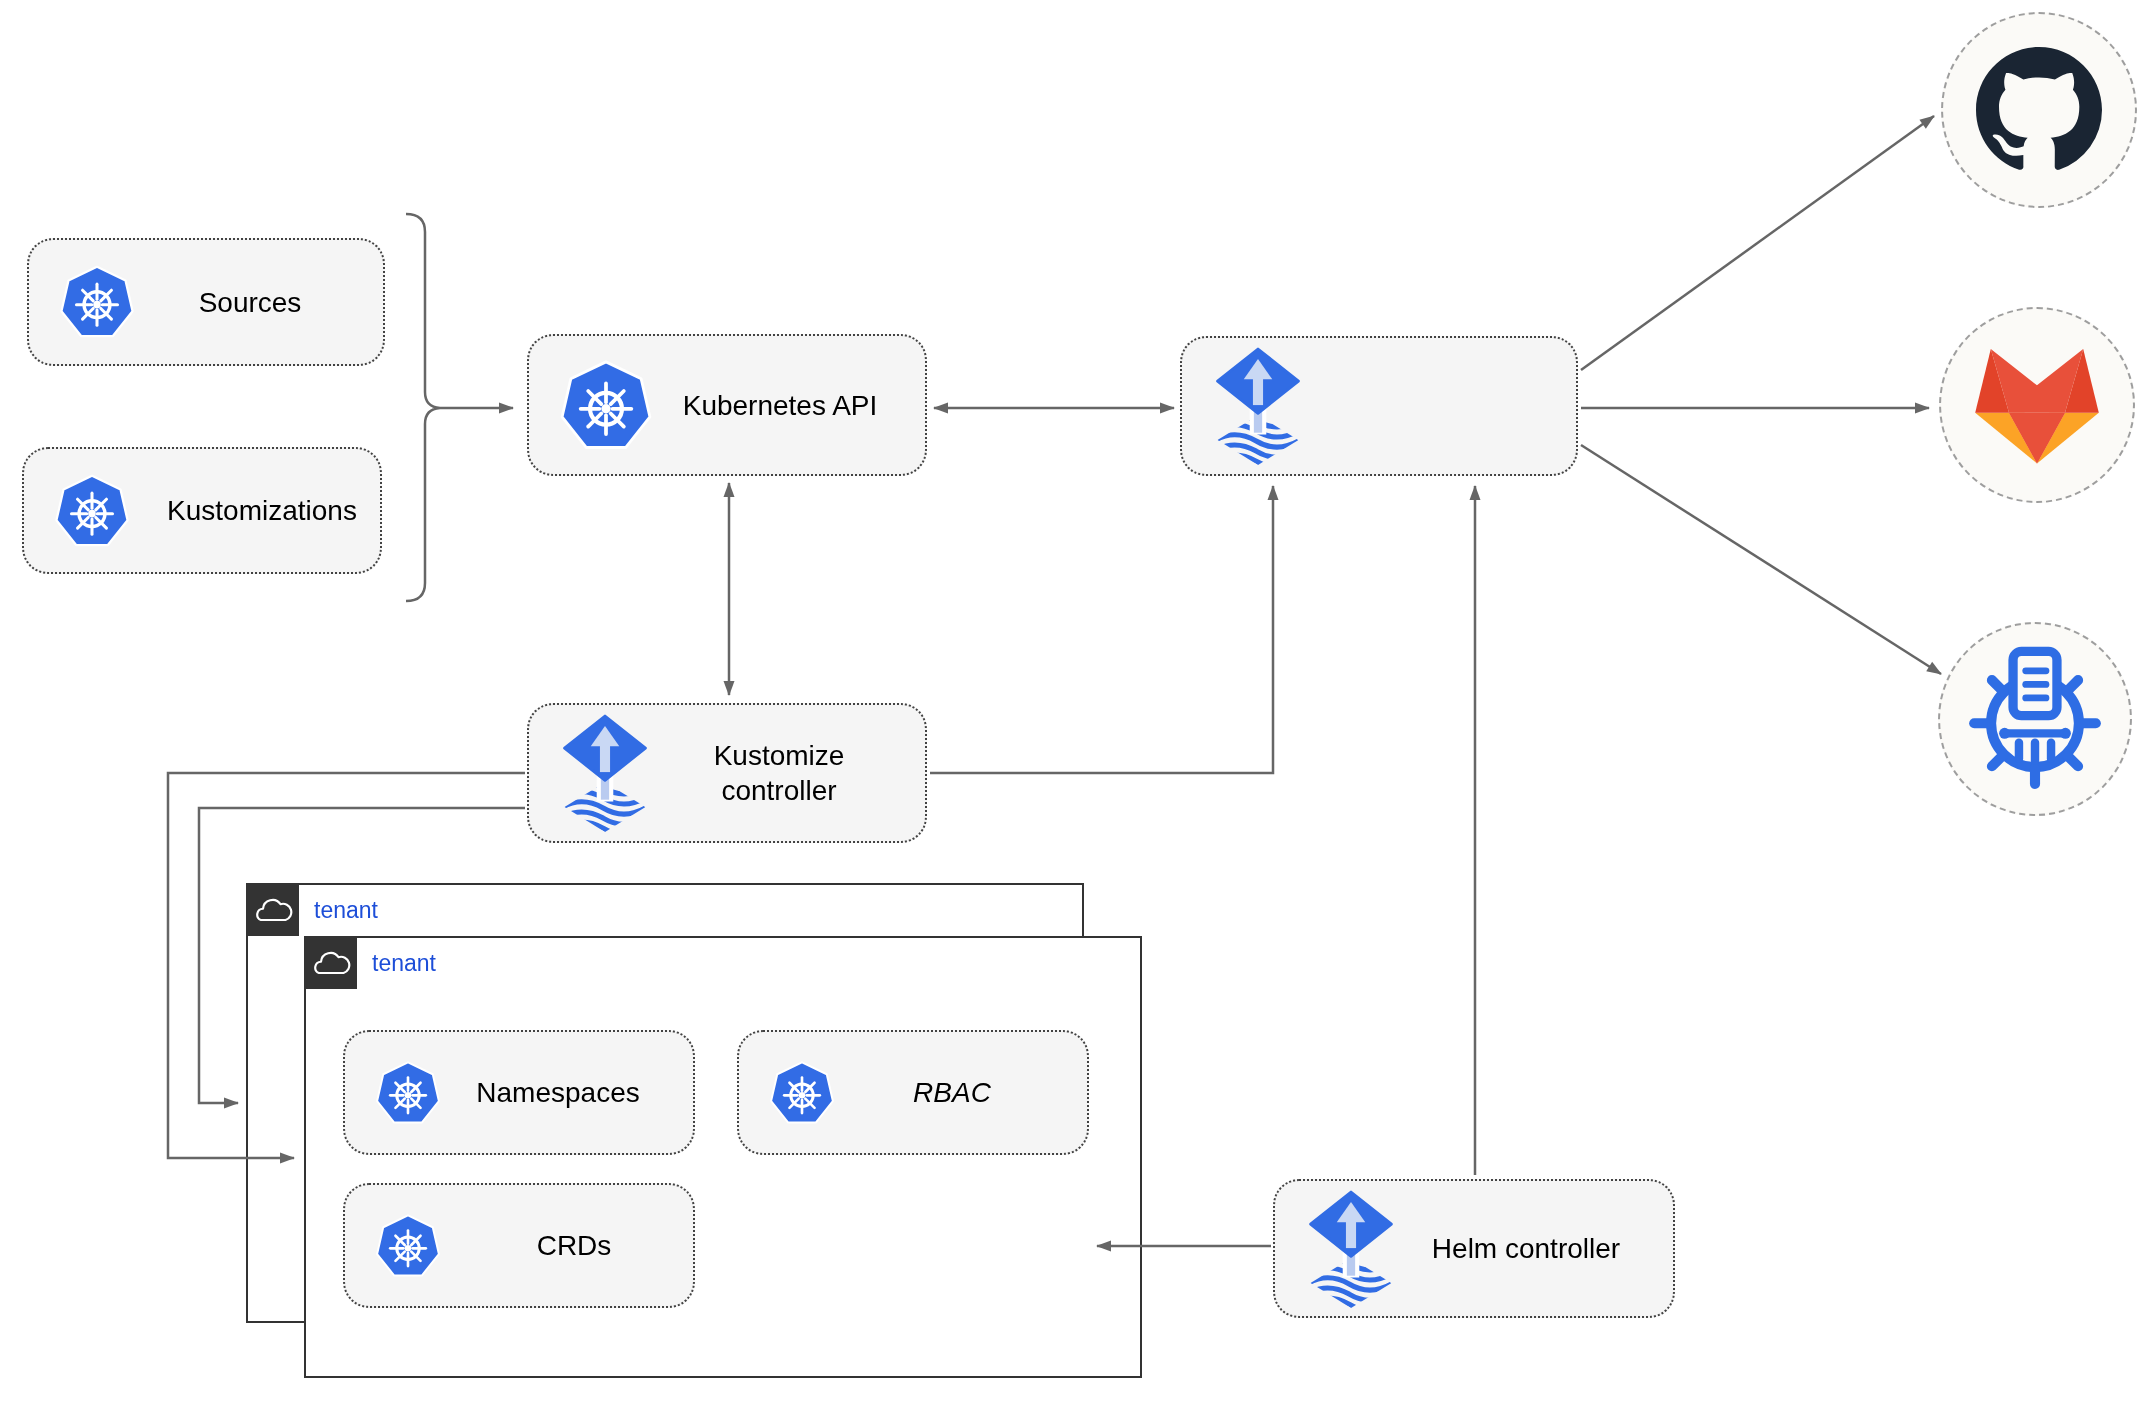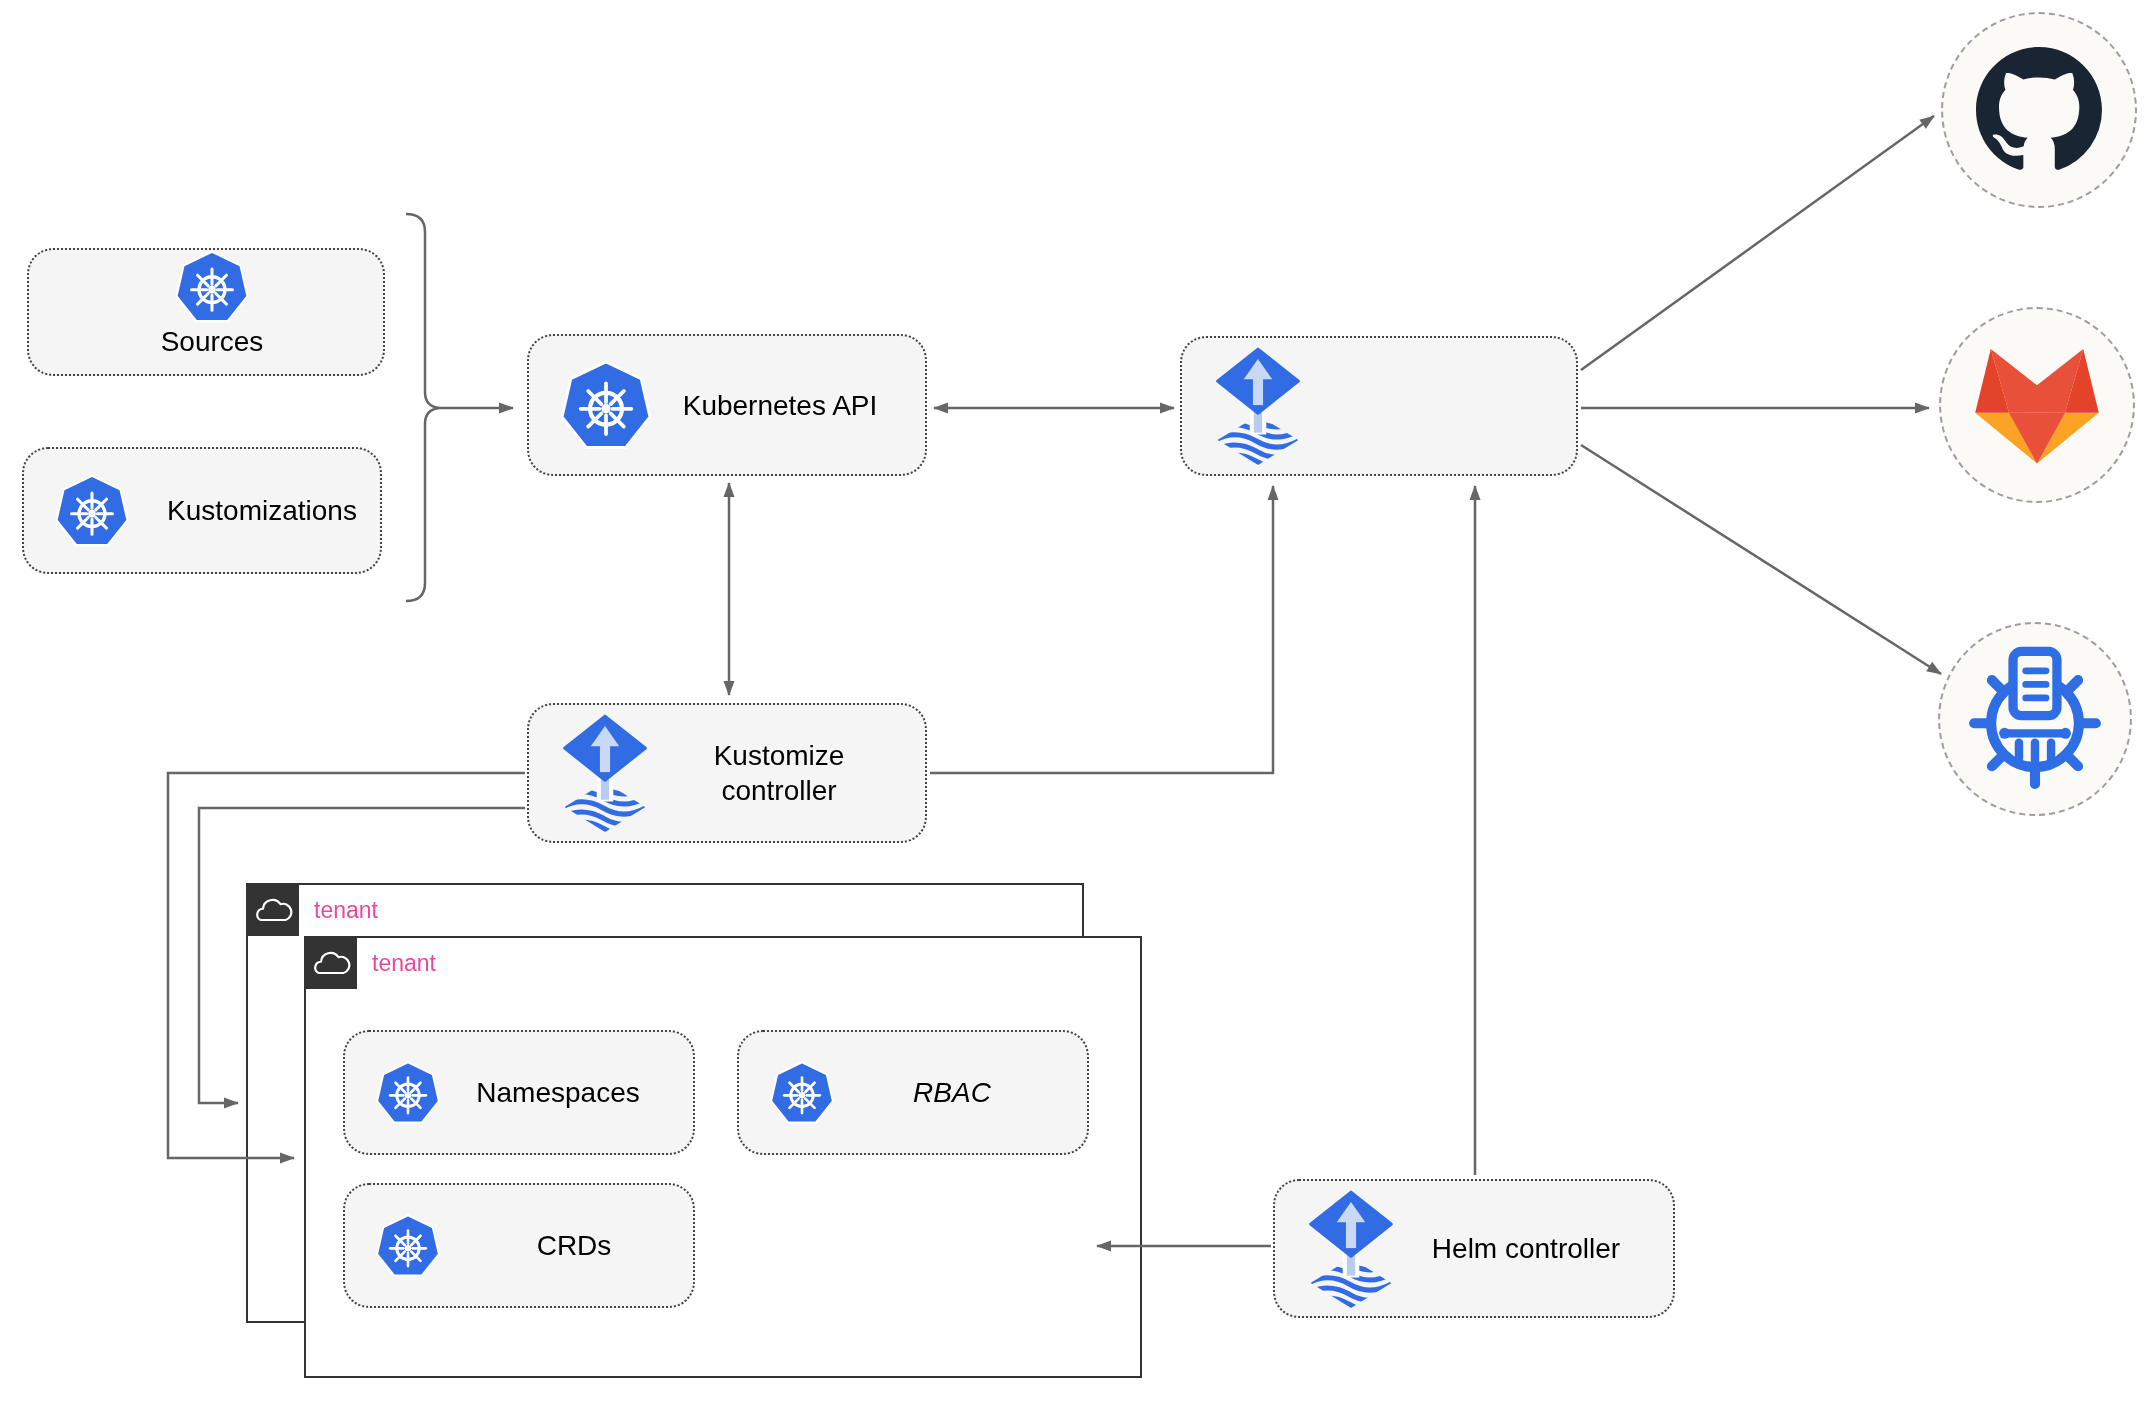--- a/index.html
+++ b/index.html
@@ -7,21 +7,21 @@
           font-family:"Liberation Sans","DejaVu Sans",sans-serif;color:#000;}
   .node{position:absolute;background:#f5f5f5;border:2px dotted #424242;border-radius:26px;
         display:flex;align-items:center;padding:0 18px 0 30px;box-sizing:border-box;z-index:4;}
   .node .lbl{flex:1;text-align:center;font-size:28px;line-height:1.25;color:#000;}
   .icon{flex:0 0 auto;display:flex;align-items:center;justify-content:center;}
   .circle{position:absolute;border:2px dashed #9e9e9e;border-radius:50%;background:#fbfaf7;
           display:flex;align-items:center;justify-content:center;z-index:4;}
   .tenant{position:absolute;background:#ffffff;border:2px solid #333333;box-sizing:border-box;}
   .tenant-head{position:absolute;left:-2px;top:-2px;width:53px;height:53px;background:#333333;
                display:flex;align-items:center;justify-content:center;}
-  .tenant-lbl{position:absolute;left:66px;top:12px;font-size:23px;color:#ec4899;}
+  .tenant-lbl{position:absolute;left:66px;top:12px;font-size:23px;color:#1d4ed8;}
   #wires{position:absolute;left:0;top:0;z-index:8;pointer-events:none;}
 </style>
 </head>
 <body>
 
 <div id="canvas">
 
   <svg width="0" height="0" style="position:absolute">
     <defs>
       <g id="k8s-icon">
@@ -119,21 +119,21 @@
   </div>
   <div class="tenant" style="left:304px;top:936px;width:838px;height:442px;z-index:2;">
     <div class="tenant-head">
       <svg width="40" height="34" viewBox="0 0 48 34">
           <use href="#cloud-icon"></use>
         </svg>
     </div>
     <div class="tenant-lbl">tenant</div>
   </div>
 
-  <div class="node" style="left:27px;top:248px;width:358px;height:128px;flex-direction:column;">
+  <div class="node" style="left:27px;top:238px;width:358px;height:128px;">
     <span class="icon">
       <svg width="76" height="74" viewBox="0 0 100 97">
           <use href="#k8s-icon"></use>
         </svg>
       </span>
     <span class="lbl">Sources</span>
   </div>
   <div class="node" style="left:22px;top:447px;width:360px;height:127px;gap:32px;">
     <span class="icon">
       <svg width="76" height="74" viewBox="0 0 100 97">

